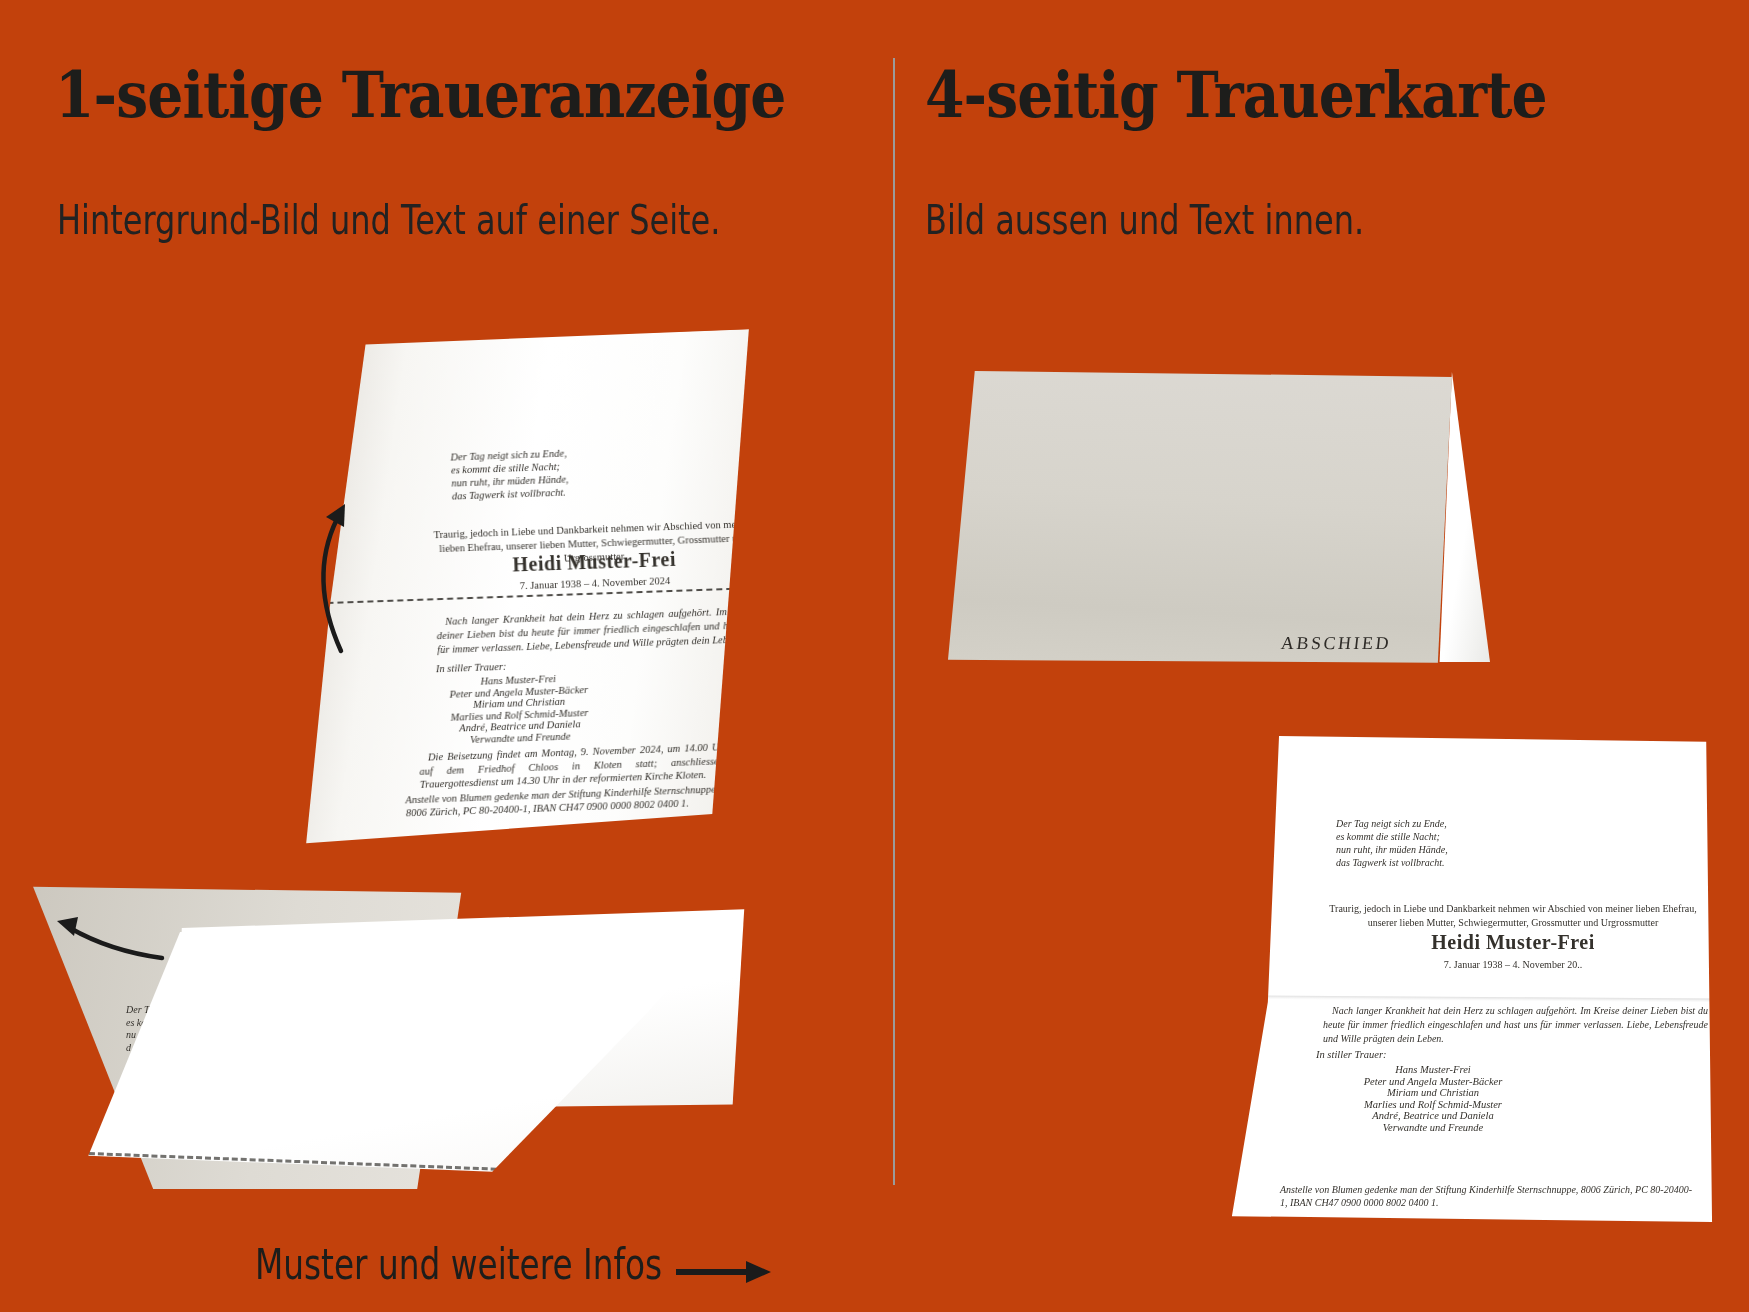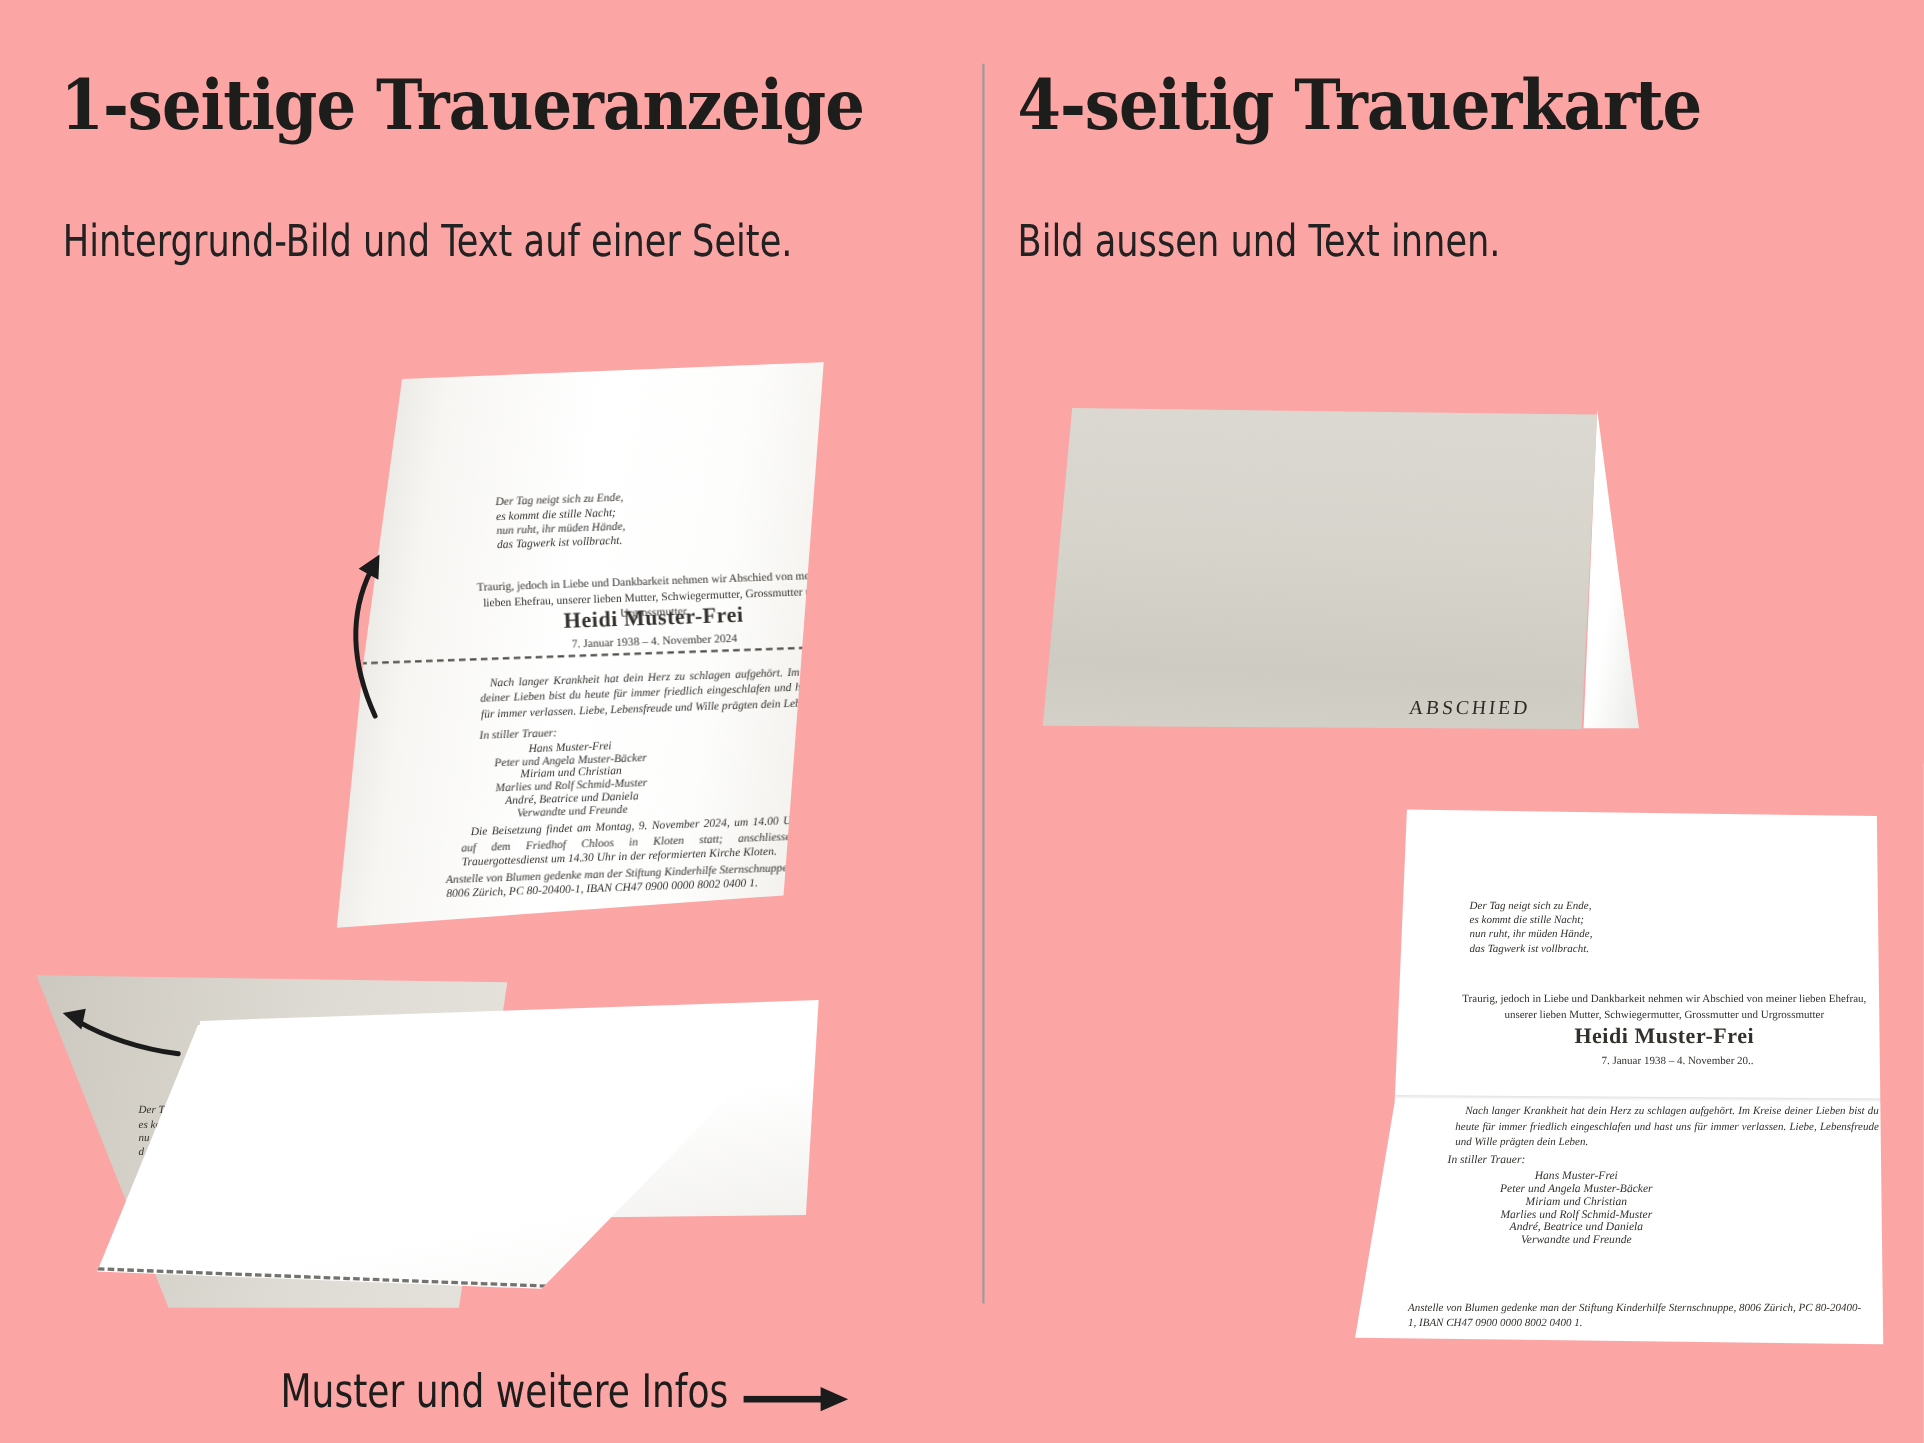--- a/index.html
+++ b/index.html
@@ -1,16 +1,16 @@
 <!DOCTYPE html>
 <html><head>
 <meta charset="utf-8">
 <style>
   html,body{margin:0;padding:0;}
-  .page{position:relative;width:1749px;height:1312px;background:#fca5a5;overflow:hidden;
+  .page{position:relative;width:1749px;height:1312px;background:#c2410c;overflow:hidden;
         font-family:"Liberation Sans",sans-serif;color:#1d1d1b;}
 
   
   .title{position:absolute;top:58px;font-family:"DejaVu Serif",serif;font-weight:700;
          font-size:63px;letter-spacing:-1px;color:#1d1d1b;white-space:nowrap;
          transform:scaleX(.9);transform-origin:left top;}
   .subtitle{position:absolute;top:197px;font-family:"DejaVu Sans",sans-serif;font-size:40px;
          color:#222;white-space:nowrap;transform:scaleX(.8);transform-origin:left top;}
   .t-left{left:55px;} .s-left{left:57px;}
   .t-right{left:925px;} .s-right{left:925px;}
@@ -72,21 +72,21 @@
   .card-open{position:absolute;left:1228px;top:733px;width:486px;height:492px;
      background:#ffffff;
      clip-path:polygon(10.5% 0.6%,98.4% 1.8%,99.6% 99.4%,0.8% 98.2%,8.2% 54.7%);
      filter:drop-shadow(0 9px 10px rgba(0,0,0,.22));}
   .oc-crease{position:absolute;left:28px;top:264px;right:0;height:4px;
      background:linear-gradient(180deg,rgba(0,0,0,.12),rgba(0,0,0,.03) 60%,rgba(0,0,0,0));
      transform:rotate(.4deg);}
   .oc-poem{left:108px;top:84px;font-size:10px;line-height:13px;}
   .oc-intro{left:90px;top:169px;width:390px;font-size:10px;line-height:14px;}
   .oc-name{left:90px;top:198px;width:390px;font-size:20px;font-weight:bold;letter-spacing:.5px;}
-  .oc-dates{left:102px;top:226px;width:390px;font-size:10px;}
+  .oc-dates{left:90px;top:226px;width:390px;font-size:10px;}
   .oc-farewell{left:95px;top:271px;width:385px;font-size:10px;line-height:14px;}
   .oc-mlabel{left:88px;top:316px;font-size:10.5px;}
   .oc-mourners{left:55px;top:331px;width:300px;font-size:10.5px;line-height:11.5px;}
   .oc-funeral{left:62px;top:408px;width:408px;font-size:10px;line-height:13px;}
   .oc-donation{left:52px;top:450px;width:418px;font-size:10px;line-height:13px;}
 
   
   .footer-label{position:absolute;left:255px;top:1240px;font-family:"DejaVu Sans",sans-serif;
      font-size:42px;color:#1d1d1b;white-space:nowrap;transform:scaleX(.78);transform-origin:left top;}
 

